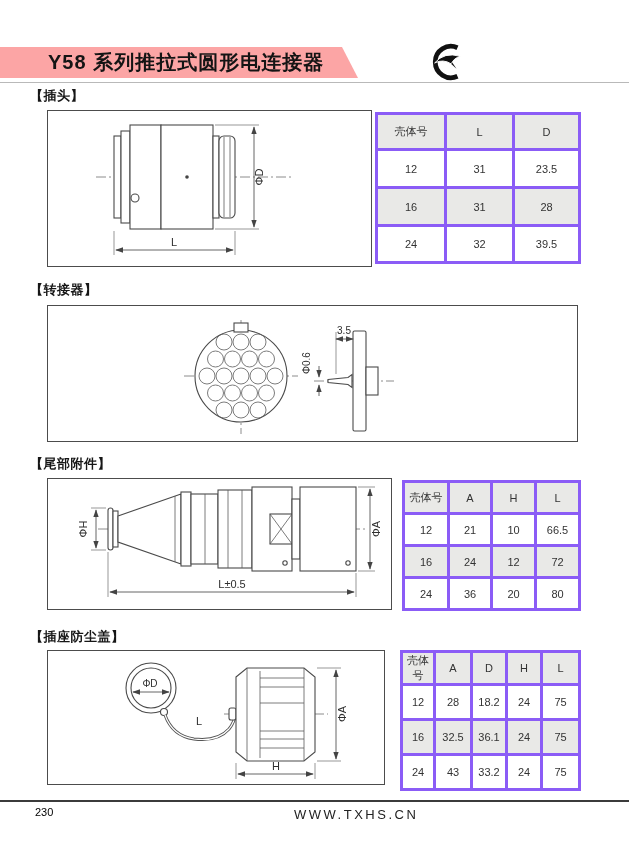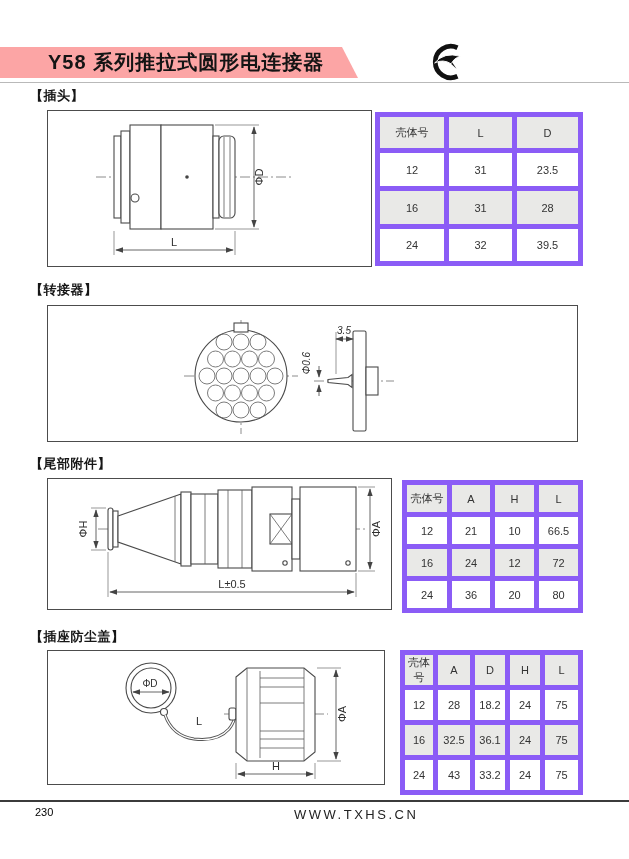--- a/index.html
+++ b/index.html
@@ -31,21 +31,21 @@
   .thin{stroke:#5a5a5a;stroke-width:0.8;fill:none;}
   .ext{stroke:#6a6a6a;stroke-width:0.7;fill:none;}
   .dim{stroke:#555;stroke-width:0.9;fill:none;}
   .cl{stroke:#707070;stroke-width:0.8;fill:none;stroke-dasharray:10 3 2 3;}
   .dimtext{font-size:11px;fill:#2e2e2e;font-family:"Liberation Sans",sans-serif;}
   .dimtext-sm{font-size:10px;fill:#2e2e2e;font-family:"Liberation Sans",sans-serif;}
 
   
   table.spec{position:absolute;border-collapse:collapse;table-layout:fixed;
              font-size:11px;color:#333;text-align:center;background:#fff;}
-  table.spec td{border:5px solid #8b5cf6;padding:0;vertical-align:middle;}
+  table.spec td{border:3px solid #8b5cf6;padding:0;vertical-align:middle;}
   tr.shade td{background:#e9e9e7;}
 
   
   .footer-rule{position:absolute;left:0;top:800px;width:629px;height:2px;background:#3b3b3b;}
   .footer-page{position:absolute;left:35px;top:806px;font-size:11px;color:#000000;}
   .footer-site{position:absolute;left:294px;top:807px;font-size:13px;letter-spacing:2.5px;color:#222;}
   .footer-company{position:absolute;left:420px;top:807px;font-size:12.5px;font-weight:600;color:#1c1c1c;letter-spacing:0.5px;}
 </style>
 </head>
 <body>
@@ -126,21 +126,21 @@
     <tr style="height:37px">
       <td>24</td>
       <td>32</td>
       <td>39.5</td>
     </tr>
   </tbody>
     </table>
 
   <div class="section-label" style="top:281px;">【转接器】</div>
 
-  <div class="dbox" style="left:47px;top:305px;width:531px;height:137px;font-style:italic;">
+  <div class="dbox" style="left:47px;top:305px;width:531px;height:137px;">
     <svg width="528" height="134" viewBox="0 0 528 134">
       <defs>
         <marker id="ar2" viewBox="0 0 10 10" refX="9" refY="5" markerWidth="9" markerHeight="9" orient="auto-start-reverse">
           <path d="M0,1.6 L10,5 L0,8.4 z" fill="#444"></path>
         </marker>
       </defs>
 
       <line class="cl" x1="136" y1="70" x2="250" y2="70"></line>
       <line class="cl" x1="193" y1="14" x2="193" y2="128"></line>
       <circle class="ln" cx="193" cy="70" r="46"></circle>

